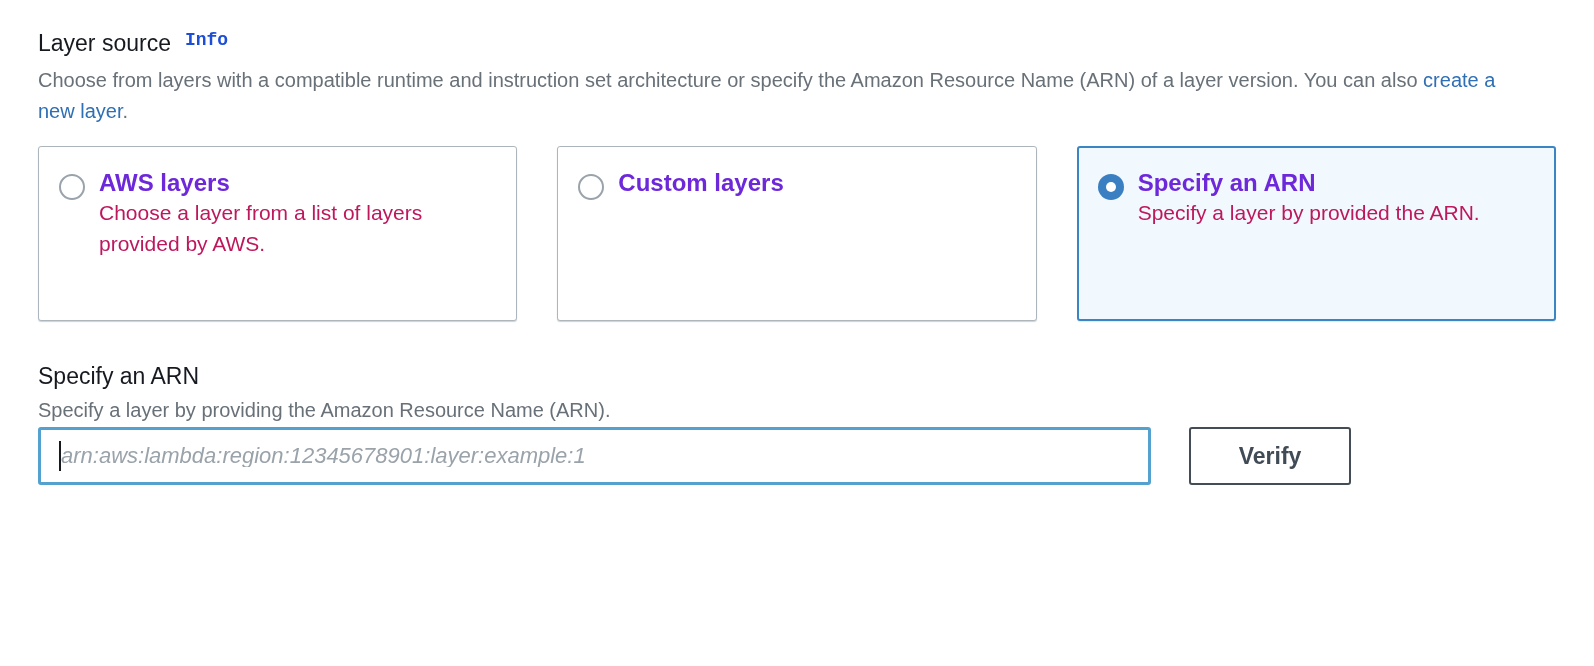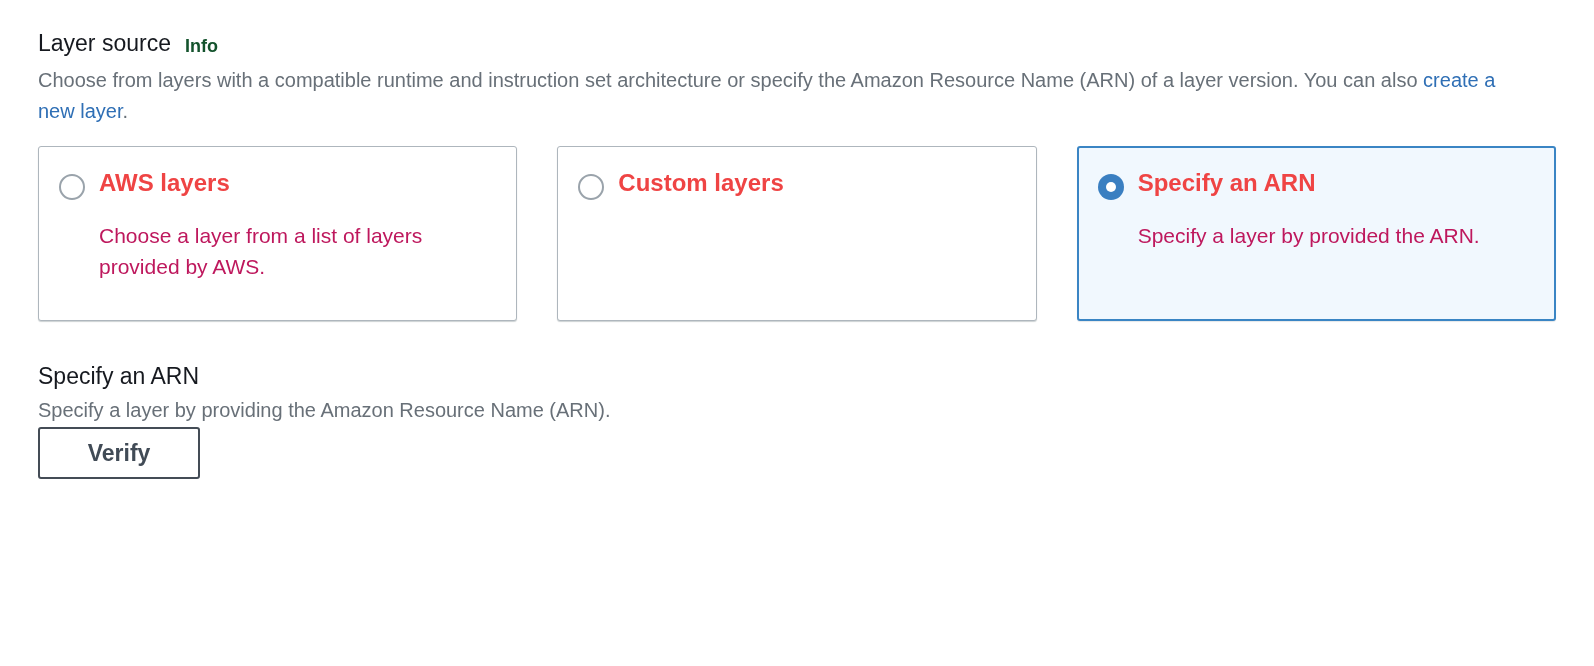--- a/index.html
+++ b/index.html
@@ -46,36 +46,37 @@
   
   .modal-body {
     flex: 1 1 auto;
     padding: 30px 38px 0 38px;
     box-sizing: border-box;
     background: #ffffff;
   }
 
   .field-label-row {
     display: flex;
-    align-items: flex-end;
+    align-items: flex-start;
     gap: 14px;
     margin-bottom: 7px;
   }
   .field-label {
     font-size: 23px;
     font-weight: normal;
     color: #16191f;
     line-height: 1.2;
   }
   .info-link {
     font-size: 18px;
     font-weight: bold;
-    color: #14532d;
-    cursor: pointer;
-    line-height: 1.2;
+    color: #1d4ed8;
+    cursor: pointer;
+    line-height: 1.2;
+    font-family: Liberation Mono, monospace;
   }
   .field-desc {
     font-size: 20px;
     color: #687078;
     line-height: 1.55;
     max-width: 1470px;
     margin: 0 0 19px 0;
   }
   .inline-link {
     color: #2f6fb5;
@@ -131,23 +132,23 @@
     height: 10px;
     border-radius: 50%;
     background: #ffffff;
   }
   .tile.selected .radio-dot { display: block; }
 
   .tile-text { flex: 1 1 auto; min-width: 0; }
   .tile-title {
     font-size: 24px;
     font-weight: bold;
-    color: #ef4444;
-    line-height: 1.2;
-    margin-bottom: 23px;
+    color: #6d28d9;
+    line-height: 1.2;
+    margin-bottom: 0;
   }
   .tile-desc {
     font-size: 21px;
     color: #be185d;
     line-height: 1.48;
   }
 
   
   .arn-section { margin-top: 42px; }
   .arn-heading {
@@ -189,21 +190,21 @@
   .placeholder {
     font-size: 22px;
     font-style: italic;
     color: #9aa3aa;
     line-height: 1;
     white-space: nowrap;
     overflow: hidden;
   }
   .verify-btn {
     width: 162px;
-    height: 52px;
+    height: 58px;
     border: 2px solid #444c56;
     border-radius: 3px;
     background: #ffffff;
     color: #414b56;
     font-family: "Liberation Sans", sans-serif;
     font-size: 23px;
     font-weight: bold;
     cursor: pointer;
     box-sizing: border-box;
     display: flex;
@@ -253,18 +254,22 @@
         </div>
       </div>
 
     </div>
 
     <div class="arn-section">
       <div class="arn-heading">Specify an ARN</div>
       <div class="arn-desc">Specify a layer by providing the Amazon Resource Name (ARN).</div>
 
       <div class="arn-input-row">
+        <div class="arn-input">
+          <span class="caret"></span>
+          <span class="placeholder">arn:aws:lambda:region:12345678901:layer:example:1</span>
+        </div>
         <button class="verify-btn">Verify</button>
       </div>
     </div>
 
   </div>
 </div>
 
 </body></html>

